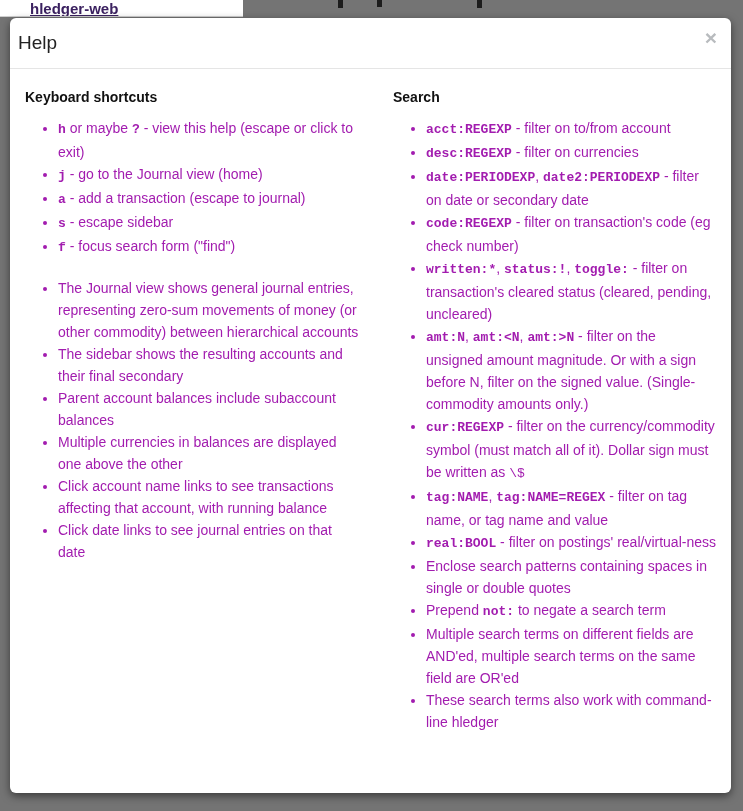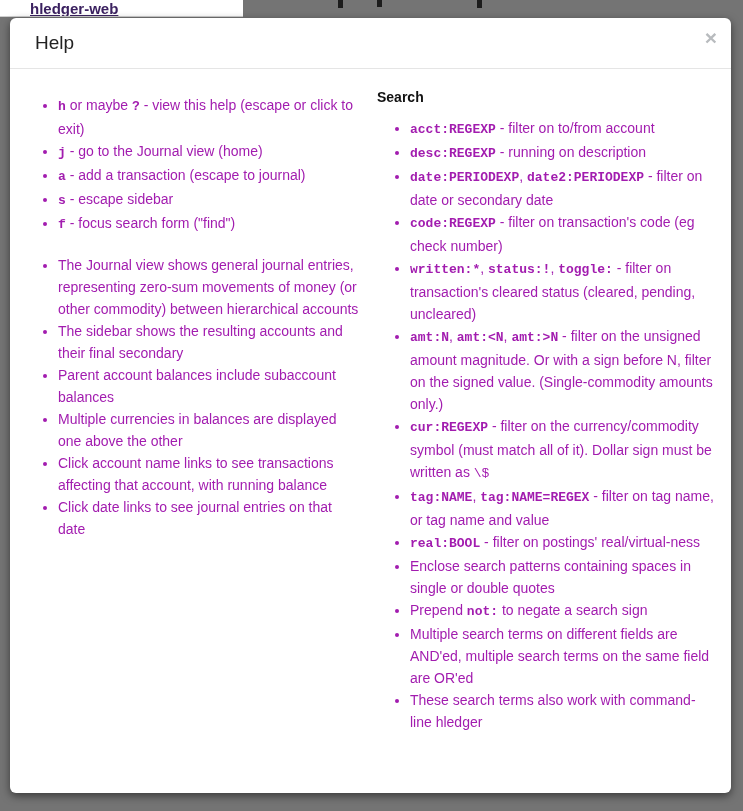--- a/index.html
+++ b/index.html
@@ -41,21 +41,21 @@
     position:absolute; left:10px; top:18px;
     width:721px; height:775px;
     background:#ffffff;
     border-radius:6px;
     box-shadow:0 3px 9px rgba(0,0,0,0.5);
     z-index:2;
     box-sizing:border-box;
   }
   .modal-header {
     position:relative;
-    padding:14px 15px 13px 25px;
+    padding:14px 15px 13px 8px;
     border-bottom:1px solid #e5e5e5;
   }
   .modal-title {
     margin:0;
     font-size:19px;
     font-weight:400;
     color:#222222;
     line-height:1.2;
   }
   .close-btn {
@@ -65,21 +65,21 @@
     color:#b8bbbe;
     cursor:pointer;
     font-family:"Liberation Sans", sans-serif;
   }
   .modal-body {
     display:flex;
     padding:13px 15px 20px 15px;
     box-sizing:border-box;
   }
   .col-left  { width:352px; padding-right:14px; box-sizing:border-box; }
-  .col-right { flex:1; }
+  .col-right { flex:1;margin-left:16px; }
 
   .sec-heading {
     font-size:14px; font-weight:bold; color:#111111;
     margin:9px 0 0 0;
   }
   .sec-heading:first-child { margin-top:7px; }
   .col ul {
     margin:12px 0 18px 0;
     padding-left:33px;
     list-style:disc;
@@ -110,48 +110,49 @@
 <div class="frag frag2"></div>
 <div class="frag frag3"></div>
 
 <div class="modal">
   <div class="modal-header">
     <h4 class="modal-title">Help</h4>
     <button class="close-btn">×</button>
   </div>
   <div class="modal-body">
     <div class="col col-left">
+        <div class="sec-heading">Keyboard shortcuts</div>
         <ul>
           <li><code class="b">h</code><span> or maybe </span><code class="b">?</code><span> - view this help (escape or click to exit)</span></li>
           <li><code class="b">j</code><span> - go to the Journal view (home)</span></li>
           <li><code class="b">a</code><span> - add a transaction (escape to journal)</span></li>
           <li><code class="b">s</code><span> - escape sidebar</span></li>
           <li><code class="b">f</code><span> - focus search form ("find")</span></li>
         </ul>
         <ul>
           <li><span>The Journal view shows general journal entries, representing zero-sum movements of money (or other commodity) between hierarchical accounts</span></li>
           <li><span>The sidebar shows the resulting accounts and their final secondary</span></li>
           <li><span>Parent account balances include subaccount balances</span></li>
           <li><span>Multiple currencies in balances are displayed one above the other</span></li>
           <li><span>Click account name links to see transactions affecting that account, with running balance</span></li>
           <li><span>Click date links to see journal entries on that date</span></li>
         </ul>
       </div>
     <div class="col col-right">
         <div class="sec-heading">Search</div>
         <ul>
           <li><code class="b">acct:REGEXP</code><span> - filter on to/from account</span></li>
-          <li><code class="b">desc:REGEXP</code><span> - running on description</span></li>
+          <li><code class="b">desc:REGEXP</code><span> - filter on currencies</span></li>
           <li><code class="b">date:PERIODEXP</code><span>, </span><code class="b">date2:PERIODEXP</code><span> - filter on date or secondary date</span></li>
           <li><code class="b">code:REGEXP</code><span> - filter on transaction's code (eg check number)</span></li>
           <li><code class="b">written:*</code><span>, </span><code class="b">status:!</code><span>, </span><code class="b">toggle:</code><span> - filter on transaction's cleared status (cleared, pending, uncleared)</span></li>
           <li><code class="b">amt:N</code><span>, </span><code class="b">amt:&lt;N</code><span>, </span><code class="b">amt:&gt;N</code><span> - filter on the unsigned amount magnitude. Or with a sign before N, filter on the signed value. (Single-commodity amounts only.)</span></li>
           <li><code class="b">cur:REGEXP</code><span> - filter on the currency/commodity symbol (must match all of it). Dollar sign must be written as </span><code class="m">\$</code></li>
           <li><code class="b">tag:NAME</code><span>, </span><code class="b">tag:NAME=REGEX</code><span> - filter on tag name, or tag name and value</span></li>
           <li><code class="b">real:BOOL</code><span> - filter on postings' real/virtual-ness</span></li>
           <li><span>Enclose search patterns containing spaces in single or double quotes</span></li>
-          <li><span>Prepend </span><code class="b">not:</code><span> to negate a search sign</span></li>
+          <li><span>Prepend </span><code class="b">not:</code><span> to negate a search term</span></li>
           <li><span>Multiple search terms on different fields are AND'ed, multiple search terms on the same field are OR'ed</span></li>
           <li><span>These search terms also work with command-line hledger</span></li>
         </ul>
       </div>
   </div>
 </div>
 
 </body></html>

